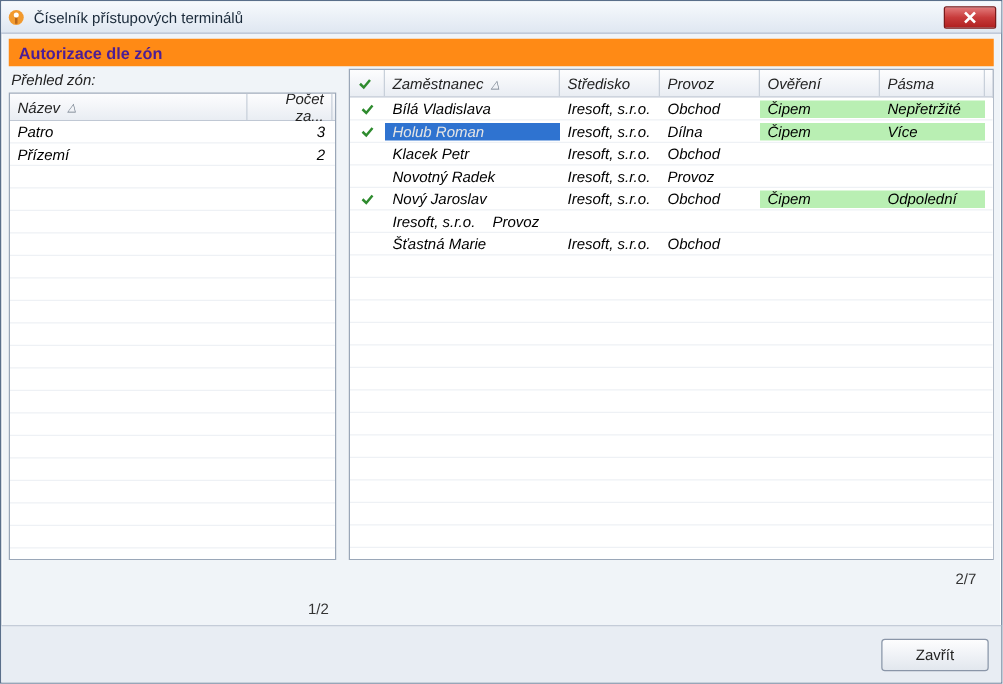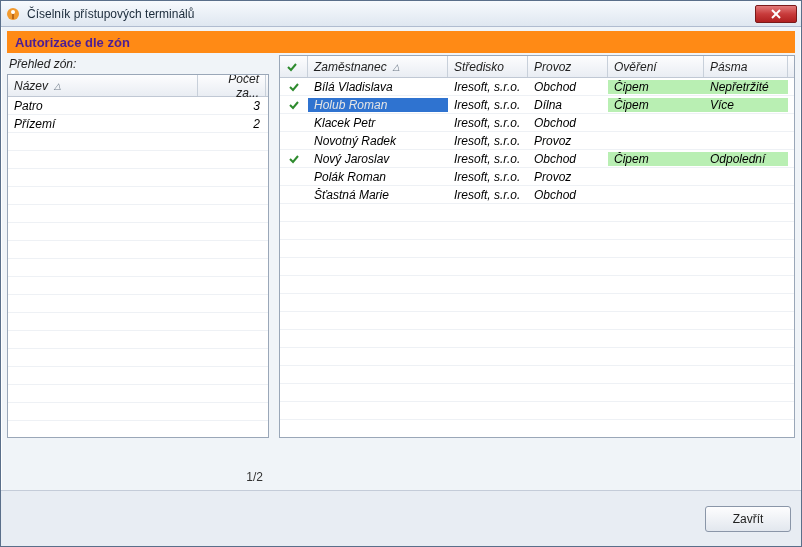--- a/index.html
+++ b/index.html
@@ -125,21 +125,21 @@
   }
   .chk svg { display: block; }
   .footer-counts {
     display: flex;
     padding: 4px 10px 6px 10px;
     color: #333;
   }
   .footer-counts .left { flex: 0 0 262px; text-align: right; padding-right: 10px; margin-top: 24px; }
   .footer-counts .right { flex: 1; text-align: right; padding-right: 10px; }
   .button-bar {
-    height: 56px;
+    height: 46px;
     border-top: 1px solid #c4ccd8;
     background: #e8edf3;
     display: flex; align-items: center; justify-content: flex-end;
     padding: 0 10px;
   }
   .btn {
     min-width: 86px;
     height: 26px;
     background: linear-gradient(to bottom, #fdfdfe, #e2e7ee);
     border: 1px solid #8a96a8;
@@ -366,21 +366,20 @@
                 </svg>
               </div>
               <div class="cell r-col-name name-cell">Nový Jaroslav</div>
               <div class="cell r-col-ctr">Iresoft, s.r.o.</div>
               <div class="cell r-col-op">Obchod</div>
               <div class="cell r-col-auth hl">Čipem</div>
               <div class="cell r-col-band hl">Odpolední</div>
             </div>
             <div class="row">
               <div class="cell chk r-col-chk"></div>
-              <div class="cell r-col-name name-cell">Polák Roman</div>
               <div class="cell r-col-ctr">Iresoft, s.r.o.</div>
               <div class="cell r-col-op">Provoz</div>
               <div class="cell r-col-auth"></div>
               <div class="cell r-col-band"></div>
             </div>
             <div class="row">
               <div class="cell chk r-col-chk"></div>
               <div class="cell r-col-name name-cell">Šťastná Marie</div>
               <div class="cell r-col-ctr">Iresoft, s.r.o.</div>
               <div class="cell r-col-op">Obchod</div>
@@ -508,20 +507,21 @@
               <div class="cell r-col-band"></div>
             </div>
           </div>
       </div>
     </div>
 
   </div>
 
   <div class="footer-counts">
     <div class="left">1/2</div>
+    <div class="right">2/7</div>
   </div>
 
   <div class="button-bar">
     <div class="btn">
       <span>Zavřít</span>
     </div>
   </div>
 
 </div>
 

